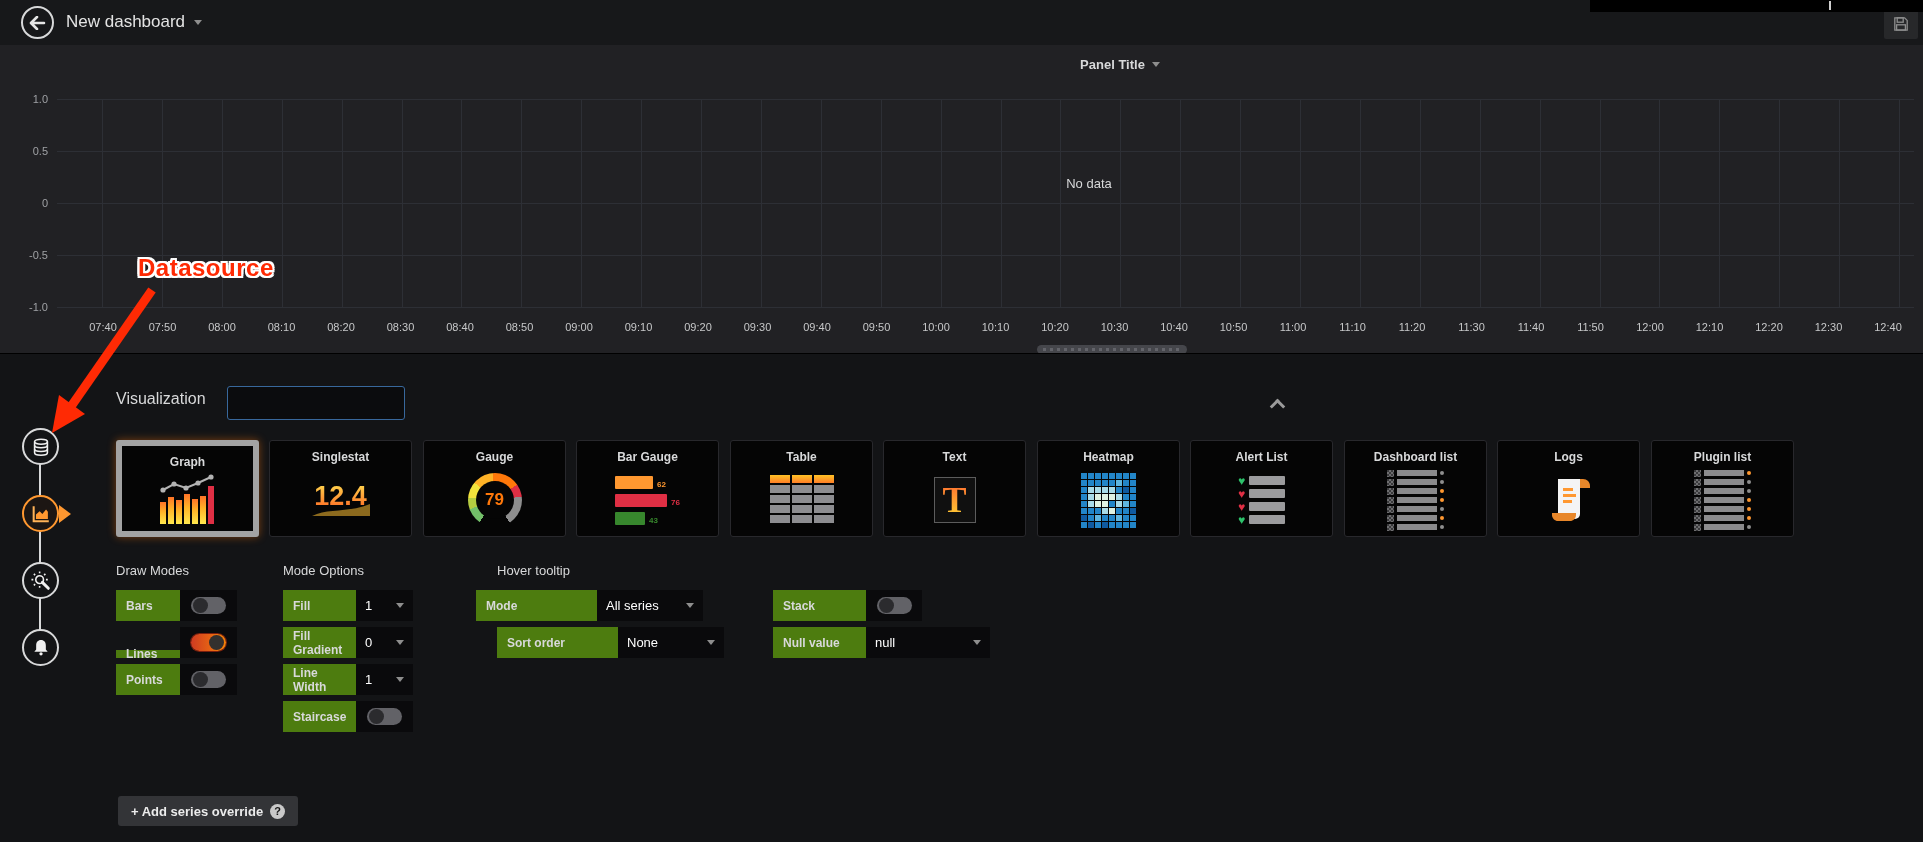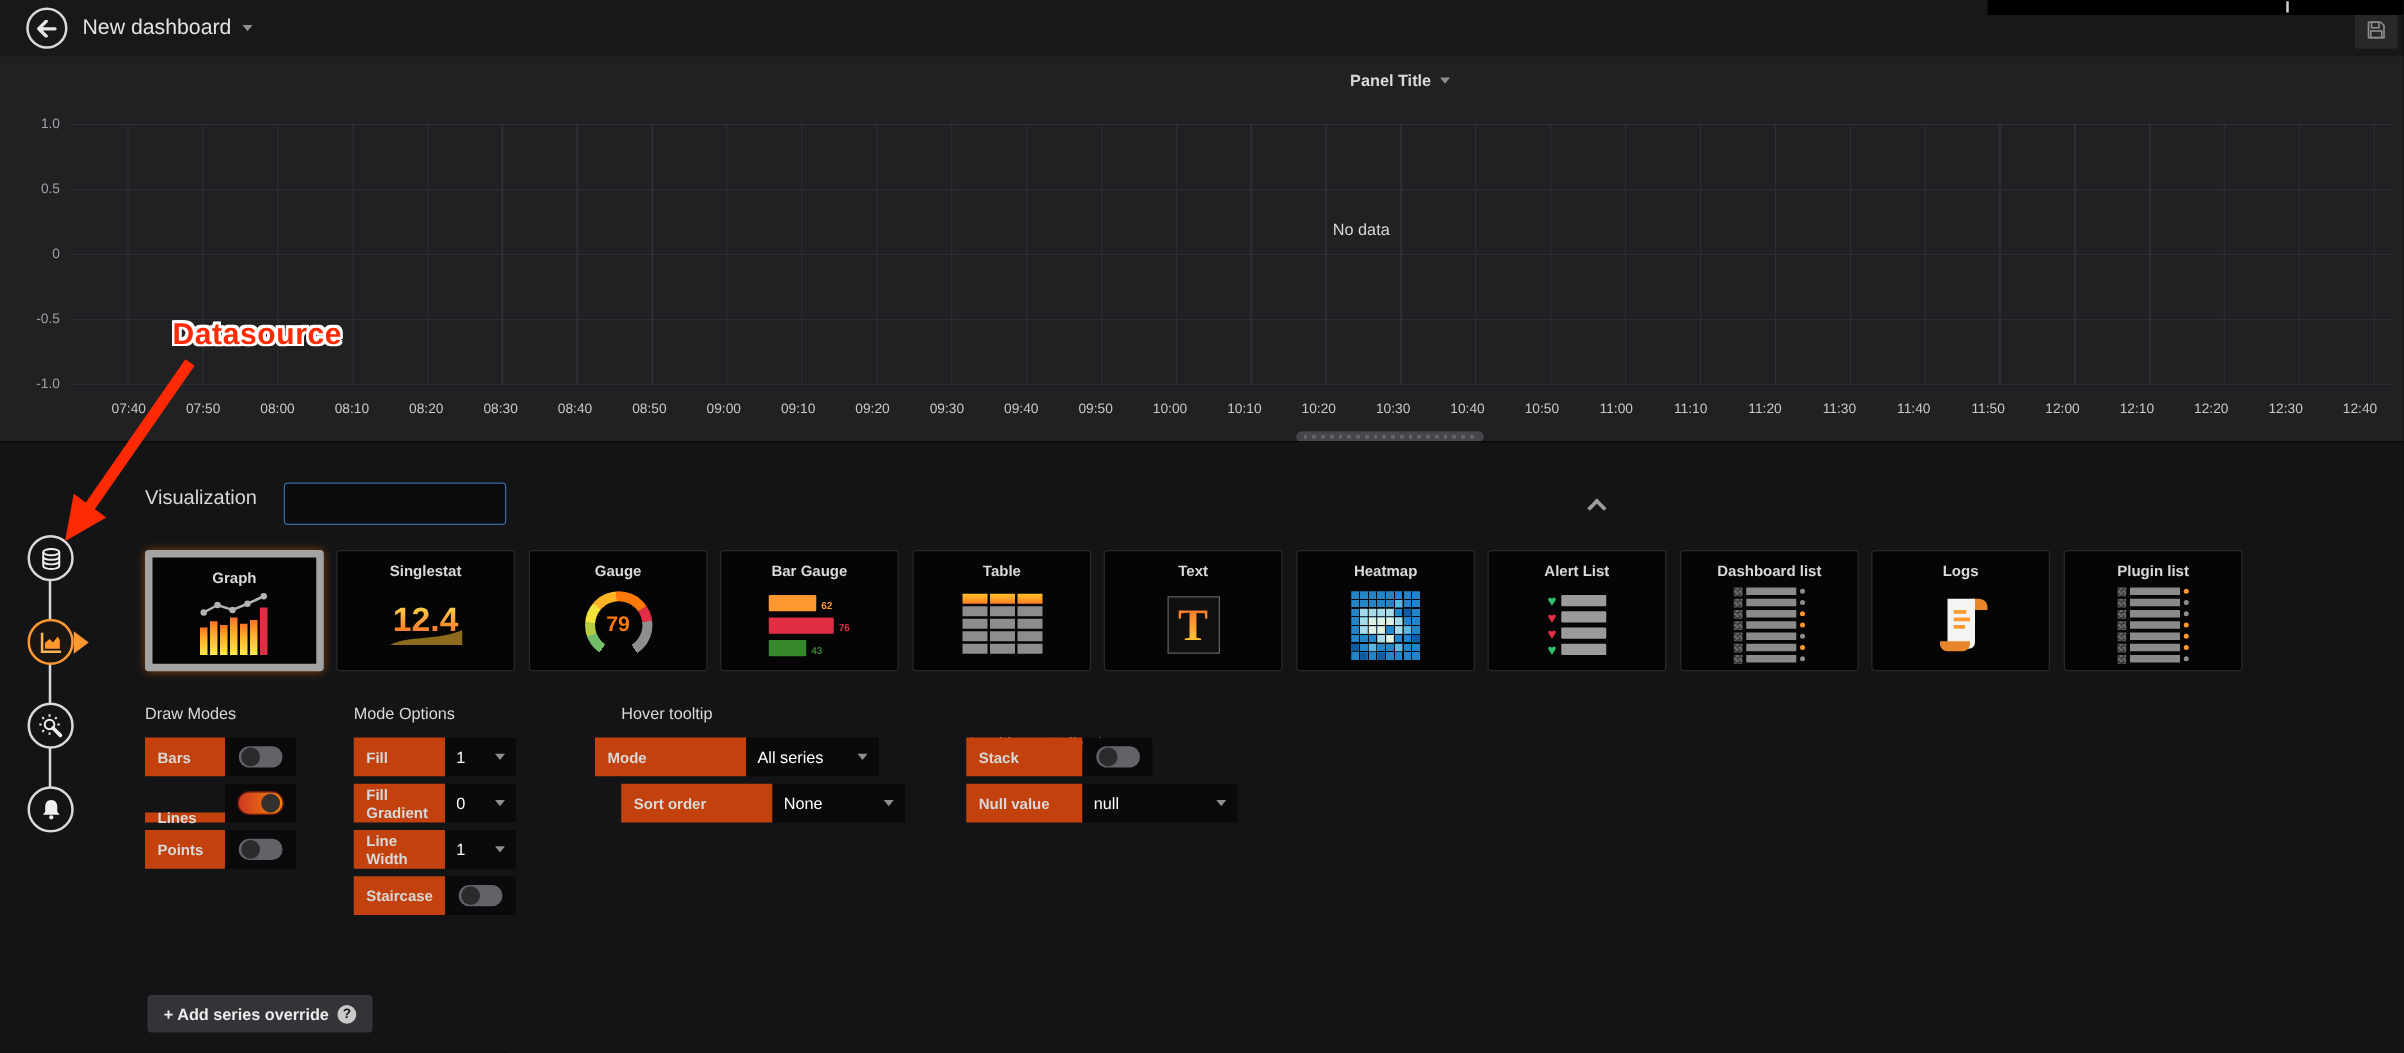--- a/index.html
+++ b/index.html
@@ -81,21 +81,21 @@
   .al-bar { width:36px; height:9px; background:#9b9b9d; border-radius:1px; }
   .dl-rows { display:flex; flex-direction:column; gap:2px; }
   .dl-row { display:flex; align-items:center; gap:3px; }
   .dl-check { width:7px; height:7px; background:repeating-conic-gradient(#6e6e70 0 25%, #3a3a3c 0 50%) 0 0/4px 4px; }
   .dl-bar { width:40px; height:6px; background:#8a8a8c; }
   .dl-dot { width:4px; height:4px; border-radius:50%; }
 
   
   .sec-title { position:absolute; color:#d8d9da; font-size:13px; font-weight:500; }
   .opt-row { position:absolute; height:31px; display:flex; }
-  .opt-label { background:#c2410c; color:#d8d9da; font-size:12px; font-weight:700; display:flex; align-items:center; padding:0 10px; }
+  .opt-label { background:#4d7c0f; color:#d8d9da; font-size:12px; font-weight:700; display:flex; align-items:center; padding:0 10px; }
   .opt-ctl { background:#0a0a0c; display:flex; align-items:center; justify-content:center; }
   .opt-ctl.sel { justify-content:space-between; padding:0 9px; color:#fff; font-size:13px; cursor:pointer; }
   .toggle { width:35px; height:17px; border-radius:9px; background:#626267; position:relative; cursor:pointer; }
   .toggle .knob { position:absolute; top:1px; left:2px; width:15px; height:15px; border-radius:50%; background:#2b2b2e; }
   .toggle.on { background:linear-gradient(90deg,#cf3b22,#f78208); box-shadow:0 0 0 1px #7a1f0e; }
   .toggle.on .knob { left:auto; right:2px; background:#33302e; }
 
   .add-override { position:absolute; left:118px; top:442px; height:30px; background:#333437; border:none; border-radius:3px; color:#ececec; font-size:13px; font-weight:700; font-family:"Liberation Sans",sans-serif; display:flex; align-items:center; gap:7px; padding:0 13px; cursor:pointer; }
   .help-badge { width:15px; height:15px; border-radius:50%; background:#c9c9c9; color:#141414; font-size:11px; font-weight:700; display:flex; align-items:center; justify-content:center; }
 

